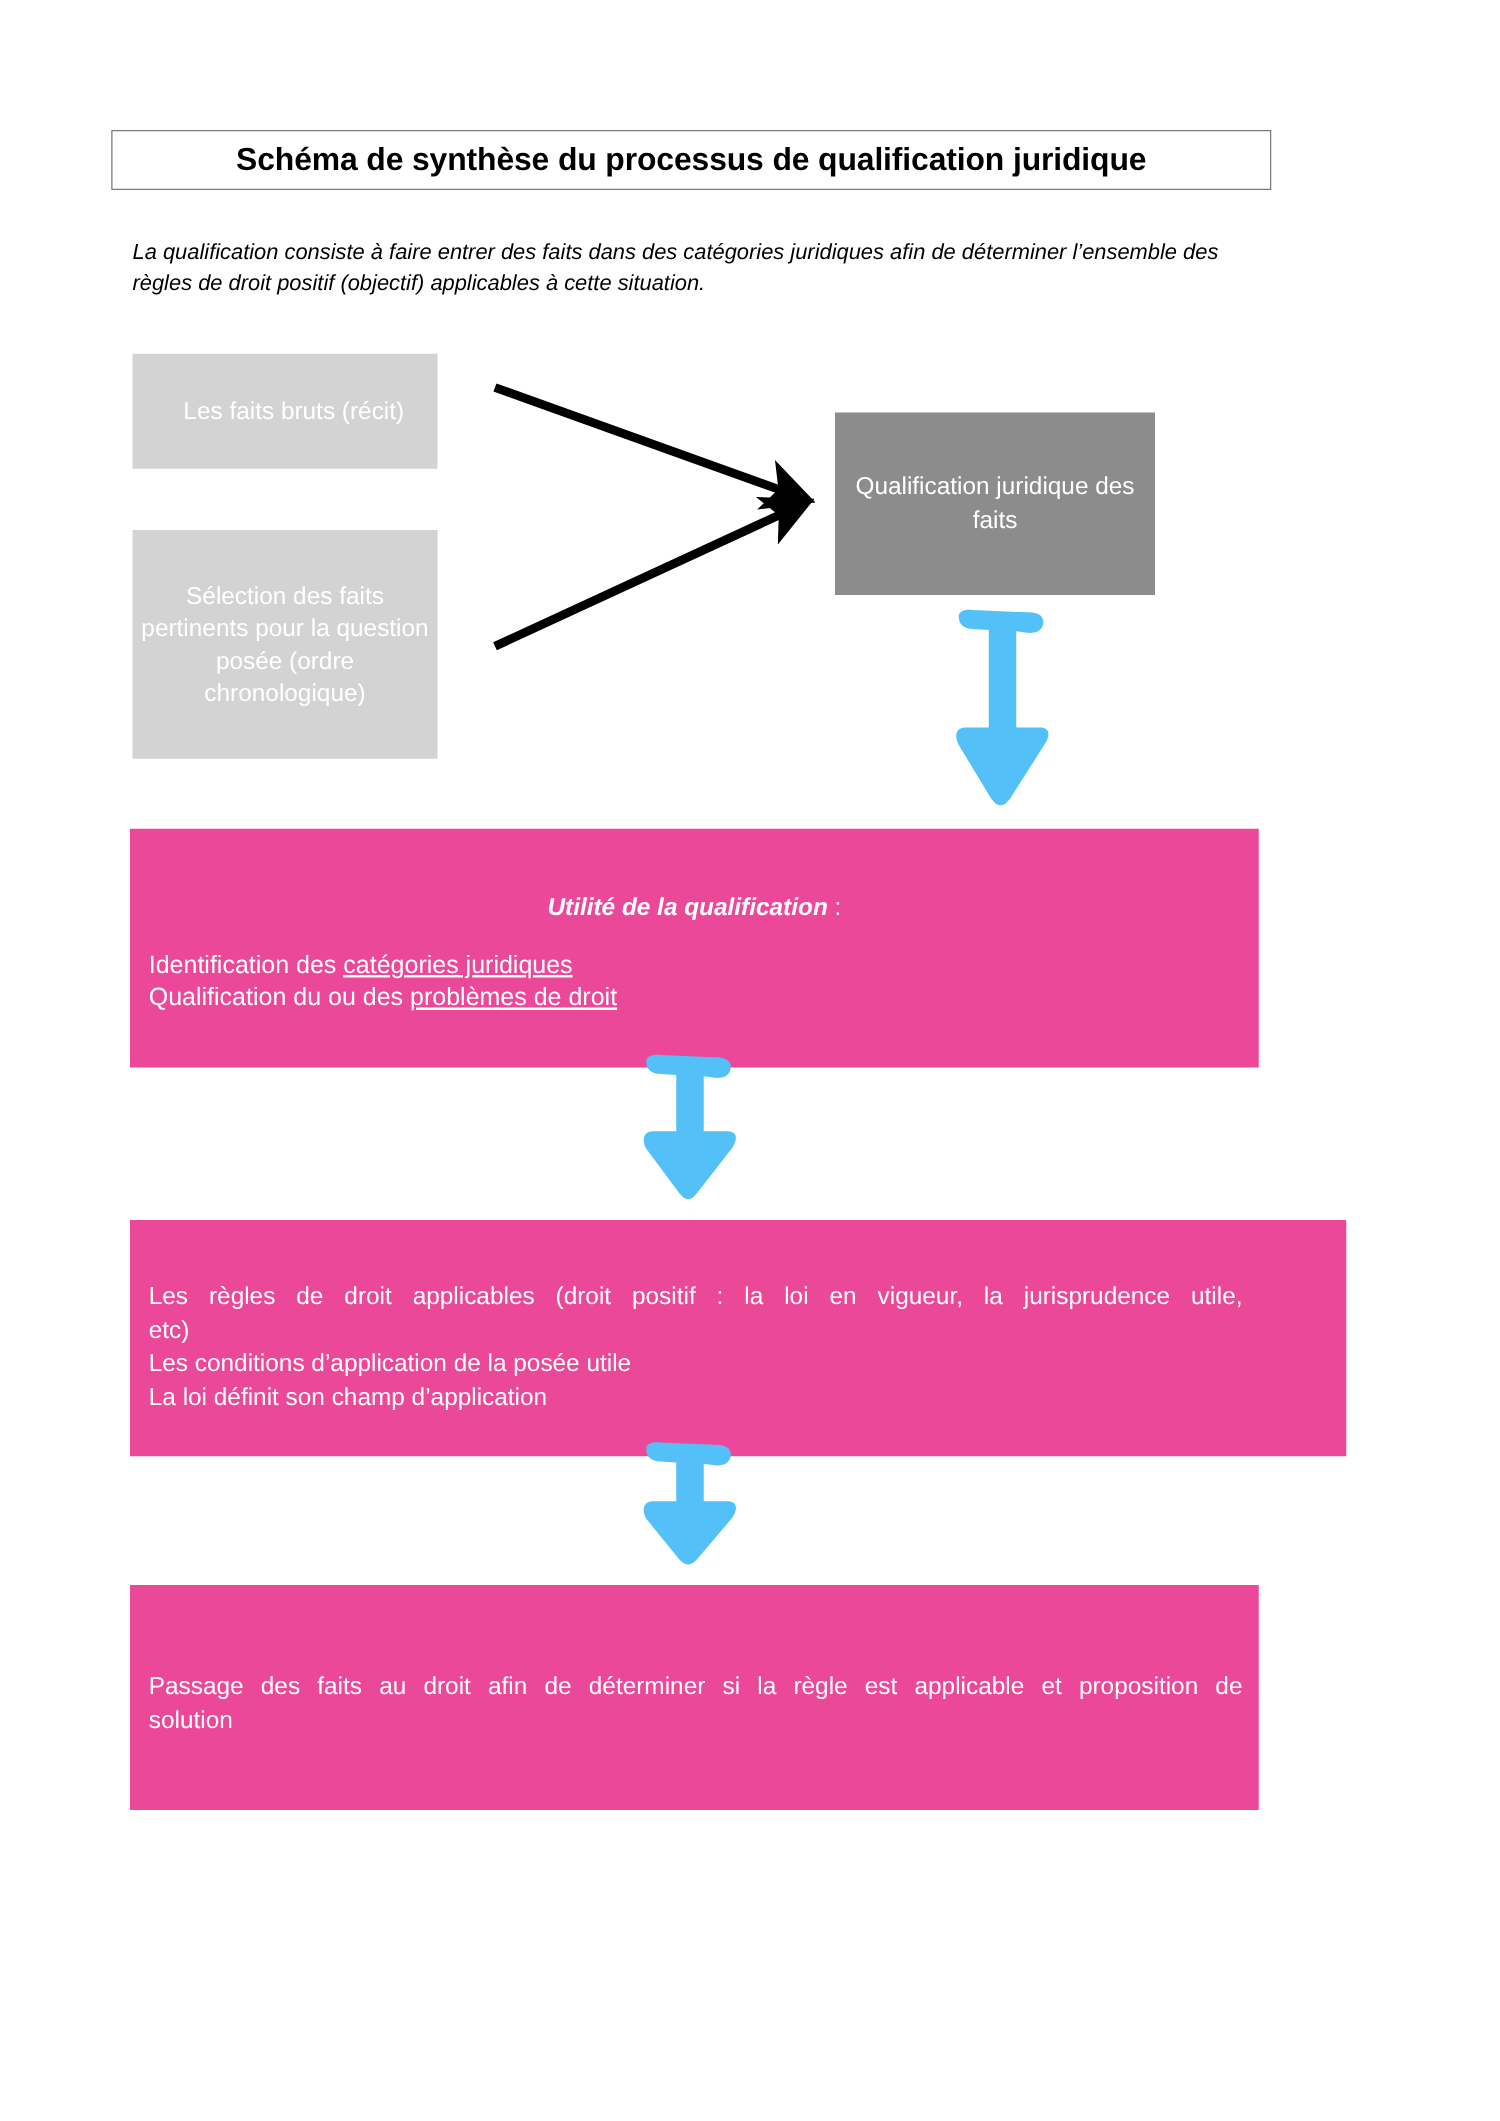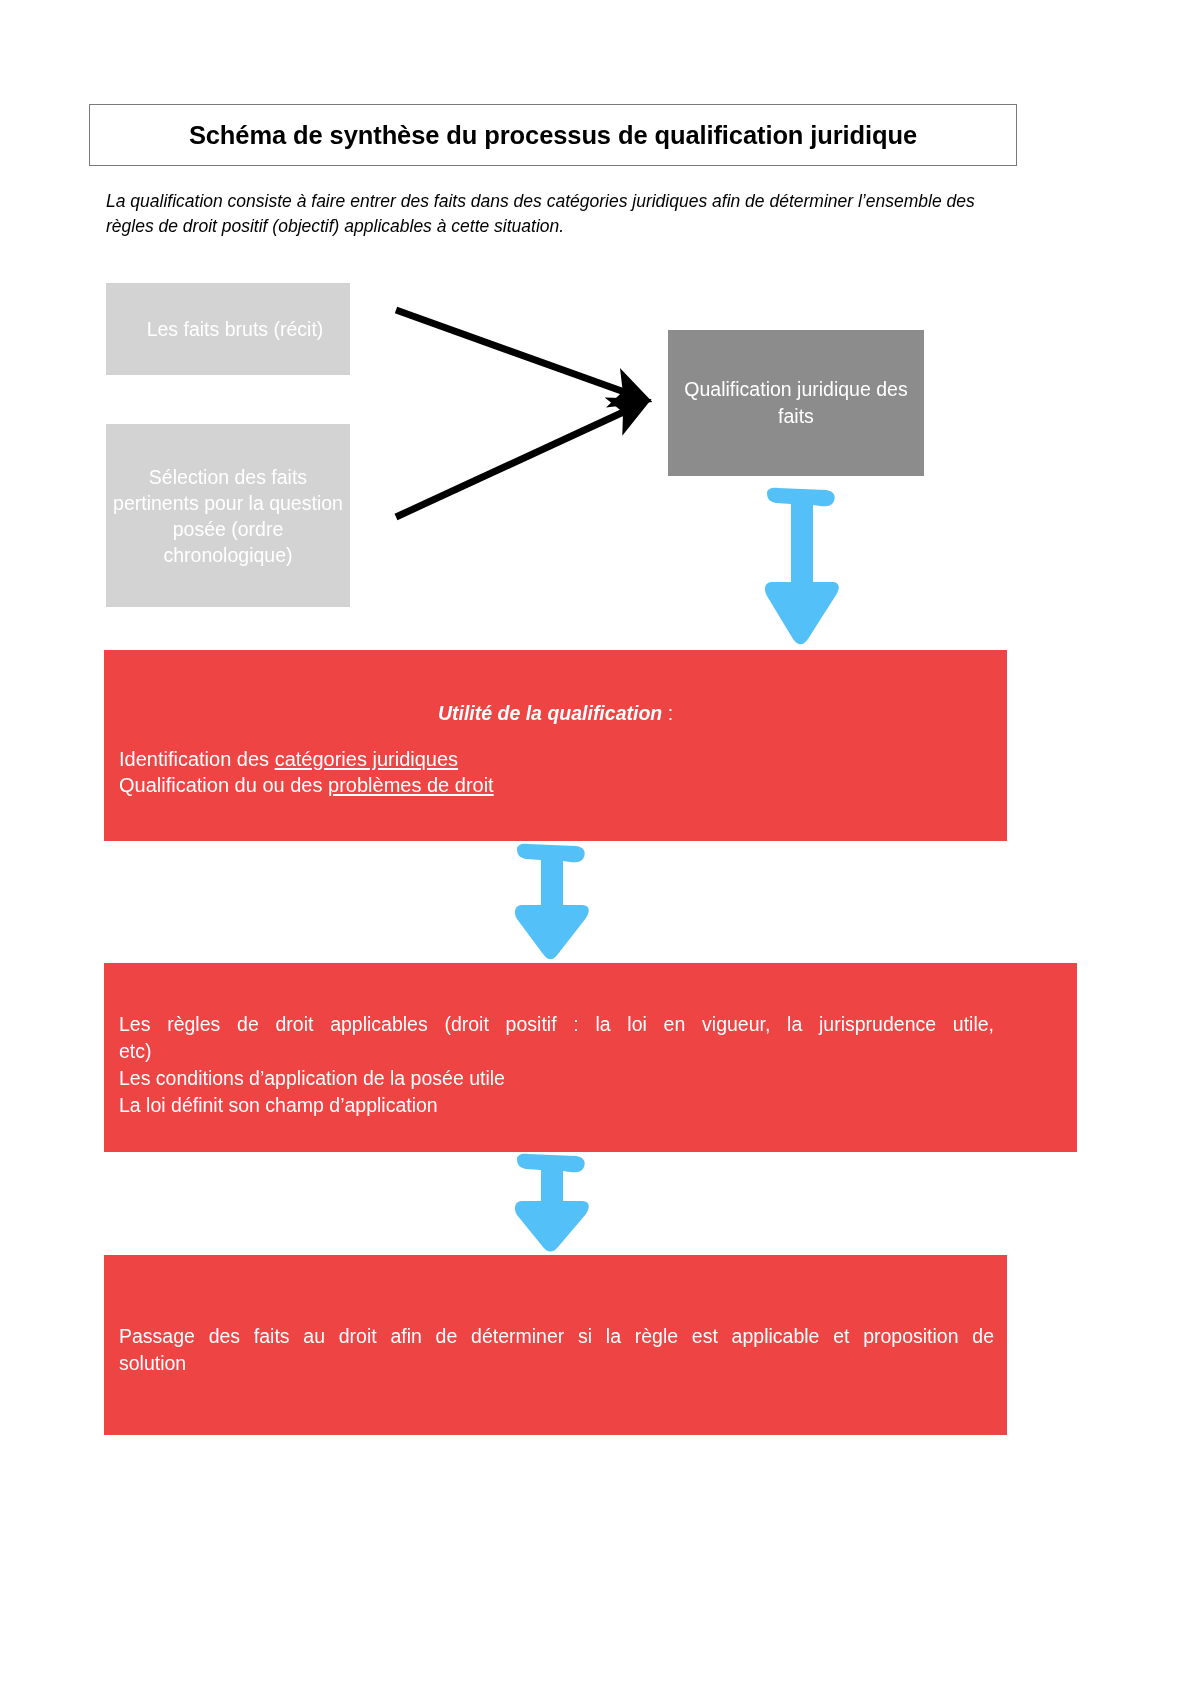--- a/index.html
+++ b/index.html
@@ -18,21 +18,21 @@
     background: #ffffff;
     overflow: hidden;
   }
 
   
   .title-box {
     position: absolute;
     left: 89px;
     top: 104px;
     width: 928px;
-    height: 62px;
+    height: 48px;
     border: 1px solid #7a7a7a;
     box-sizing: border-box;
     display: flex;
     align-items: center;
     justify-content: center;
     background: #ffffff;
   }
   .title-text {
     font-size: 25.5px;
     font-weight: bold;
@@ -103,23 +103,24 @@
     position: absolute;
     left: 380px;
     top: 295px;
     width: 290px;
     height: 240px;
   }
 
   
   .blue-box {
     position: absolute;
-    background: #ef4444;
+    background: #ec4899;
     color: #ffffff;
     box-sizing: border-box;
+    margin-top: 13px;
   }
   #blue-utilite {
     left: 104px;
     top: 650px;
     width: 903px;
     height: 191px;
   }
   #blue-regles {
     left: 104px;
     top: 963px;

